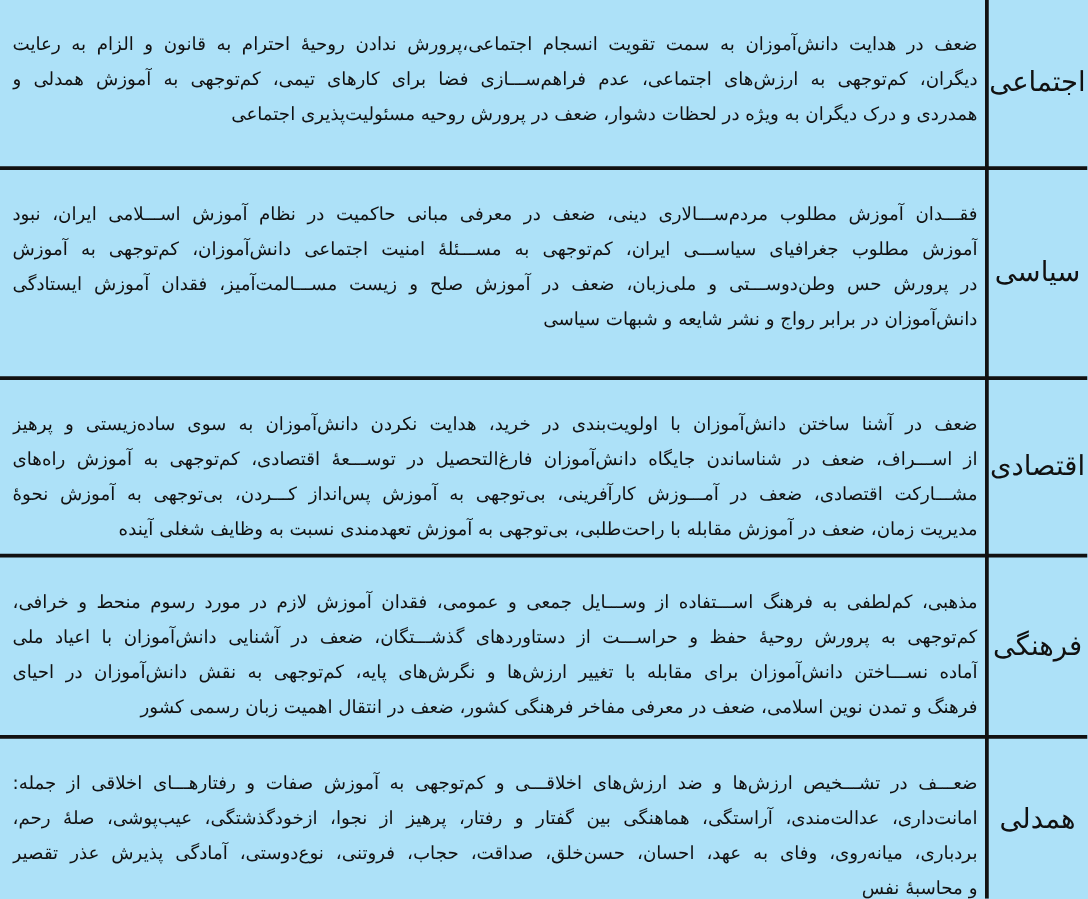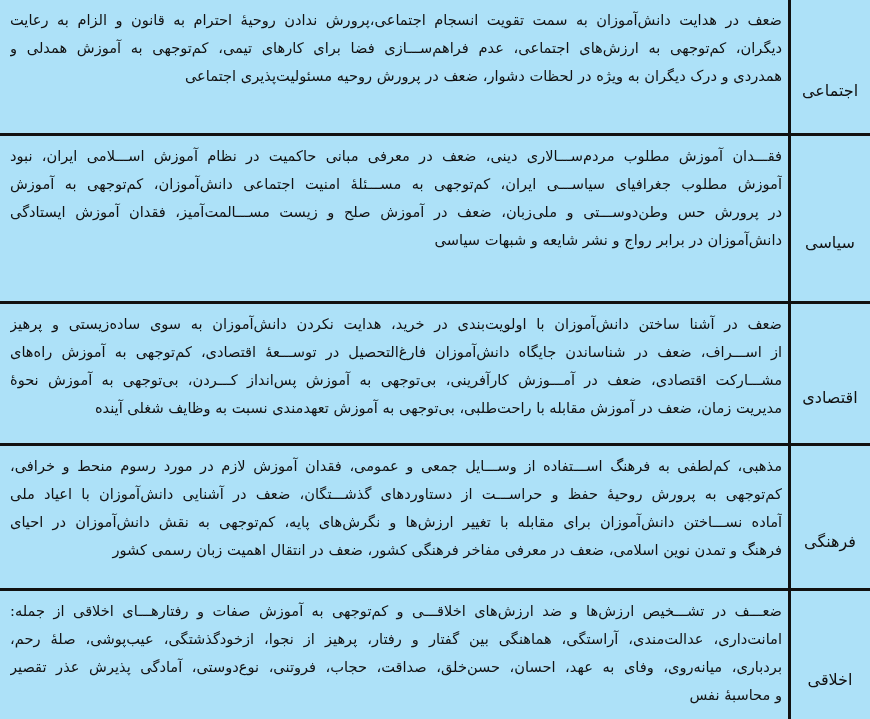--- a/index.html
+++ b/index.html
@@ -33,36 +33,35 @@
     .row.last { border-bottom: none; }
     .cat {
       position: absolute;
       right: 0;
       top: 0;
       width: 80px;
       height: 100%;
       display: flex;
       align-items: center;
       justify-content: center;
-      font-size: 16px;
+      font-size: 22px;
       box-sizing: border-box;
-      margin-top: 24px;
     }
     .vline {
       position: absolute;
       left: 788px;
       top: 0;
       width: 3px;
       height: 719px;
       background: #111;
     }
     .desc {
       position: absolute;
       right: 84px;
-      top: 0;
+      top: 16px;
       width: 780px;
       height: 100%;
       box-sizing: border-box;
       padding: 6px 4px 0 4px;
       font-size: 14.6px;
       line-height: 28px;
       text-align: justify;
       text-align-last: right;
       direction: rtl;
     }
@@ -113,21 +112,21 @@
     <div class="cat">فرهنگی</div>
     <div class="desc">
       <span class="line">مذهبی، کم‌لطفی به فرهنگ اســـتفاده از وســـایل جمعی و عمومی، فقدان آموزش لازم در مورد رسوم منحط و خرافی،</span>
       <span class="line">کم‌توجهی به پرورش روحیهٔ حفظ و حراســـت از دستاوردهای گذشـــتگان، ضعف در آشنایی دانش‌آموزان با اعیاد ملی</span>
       <span class="line">آماده نســـاختن دانش‌آموزان برای مقابله با تغییر ارزش‌ها و نگرش‌های پایه، کم‌توجهی به نقش دانش‌آموزان در احیای</span>
       <span class="line end">فرهنگ و تمدن نوین اسلامی، ضعف در معرفی مفاخر فرهنگی کشور، ضعف در انتقال اهمیت زبان رسمی کشور</span>
     </div>
   </div>
 
   <div class="row last" style="top:591px;height:128px;">
-    <div class="cat">اخلاقی</div>
+    <div class="cat">همدلی</div>
     <div class="desc">
       <span class="line">ضعـــف در تشـــخیص ارزش‌ها و ضد ارزش‌های اخلاقـــی و کم‌توجهی به آموزش صفات و رفتارهـــای اخلاقی از جمله:</span>
       <span class="line">امانت‌داری، عدالت‌مندی، آراستگی، هماهنگی بین گفتار و رفتار، پرهیز از نجوا، ازخودگذشتگی، عیب‌پوشی، صلهٔ رحم،</span>
       <span class="line">بردباری، میانه‌روی، وفای به عهد، احسان، حسن‌خلق، صداقت، حجاب، فروتنی، نوع‌دوستی، آمادگی پذیرش عذر تقصیر</span>
       <span class="line end">و محاسبهٔ نفس</span>
     </div>
   </div>
 
   <div class="vline"></div>
 </div>

